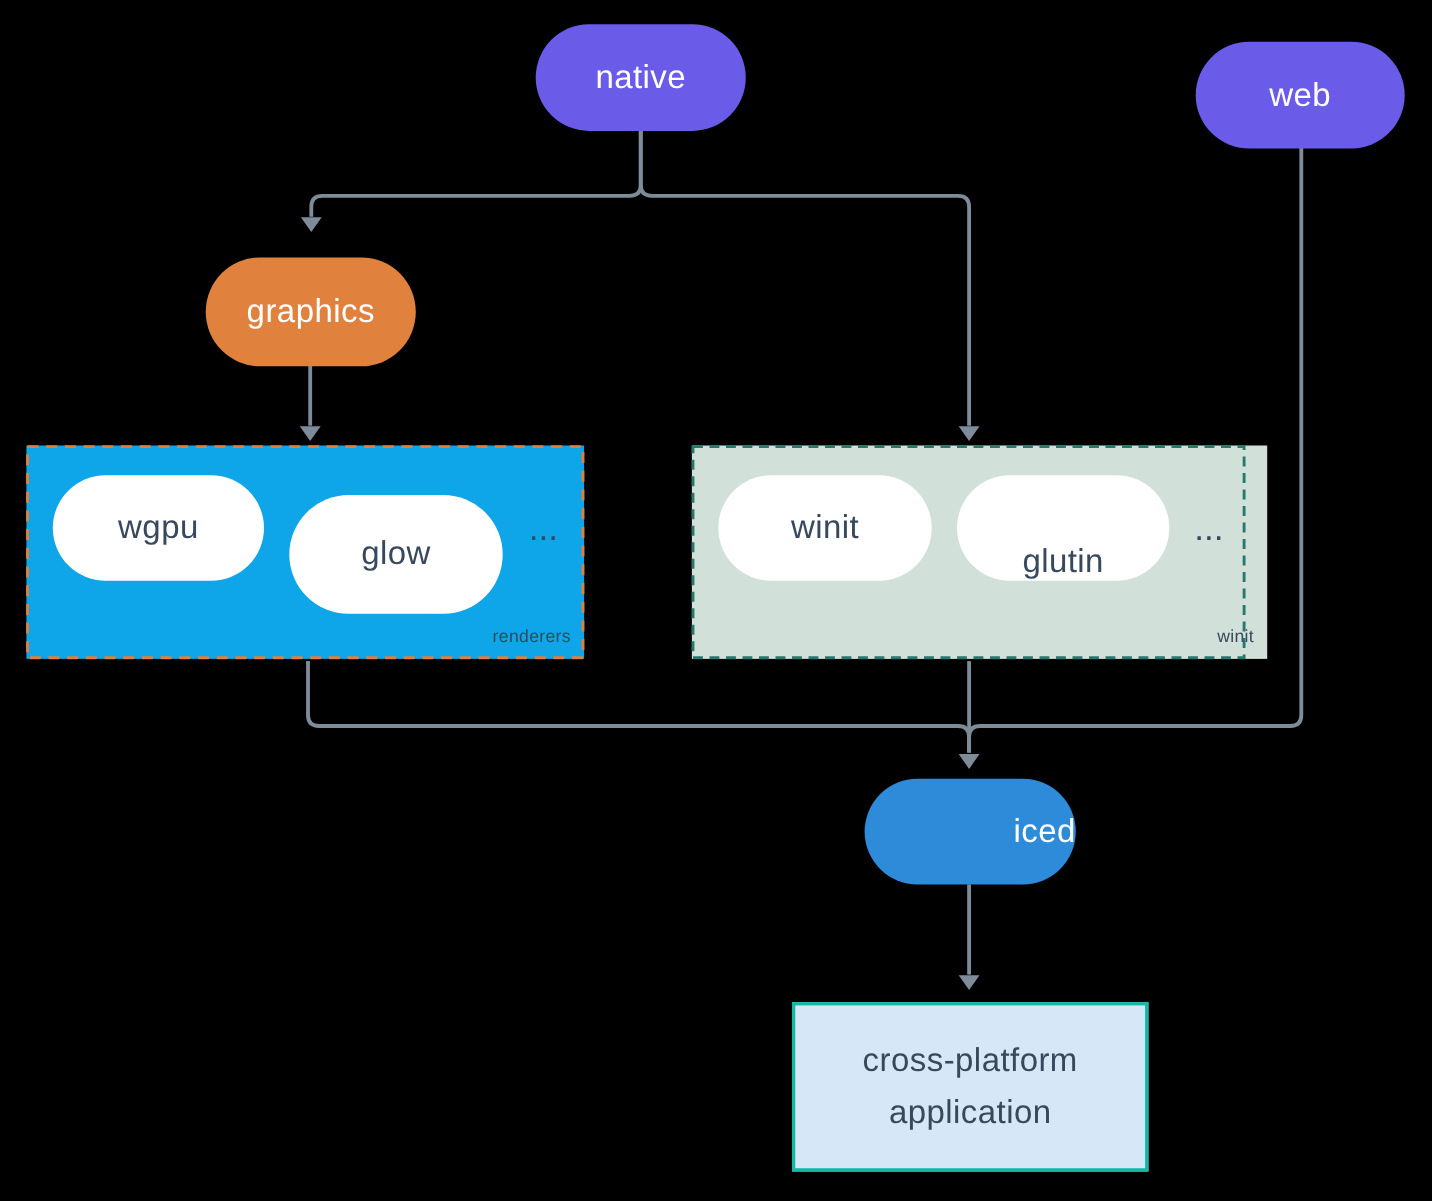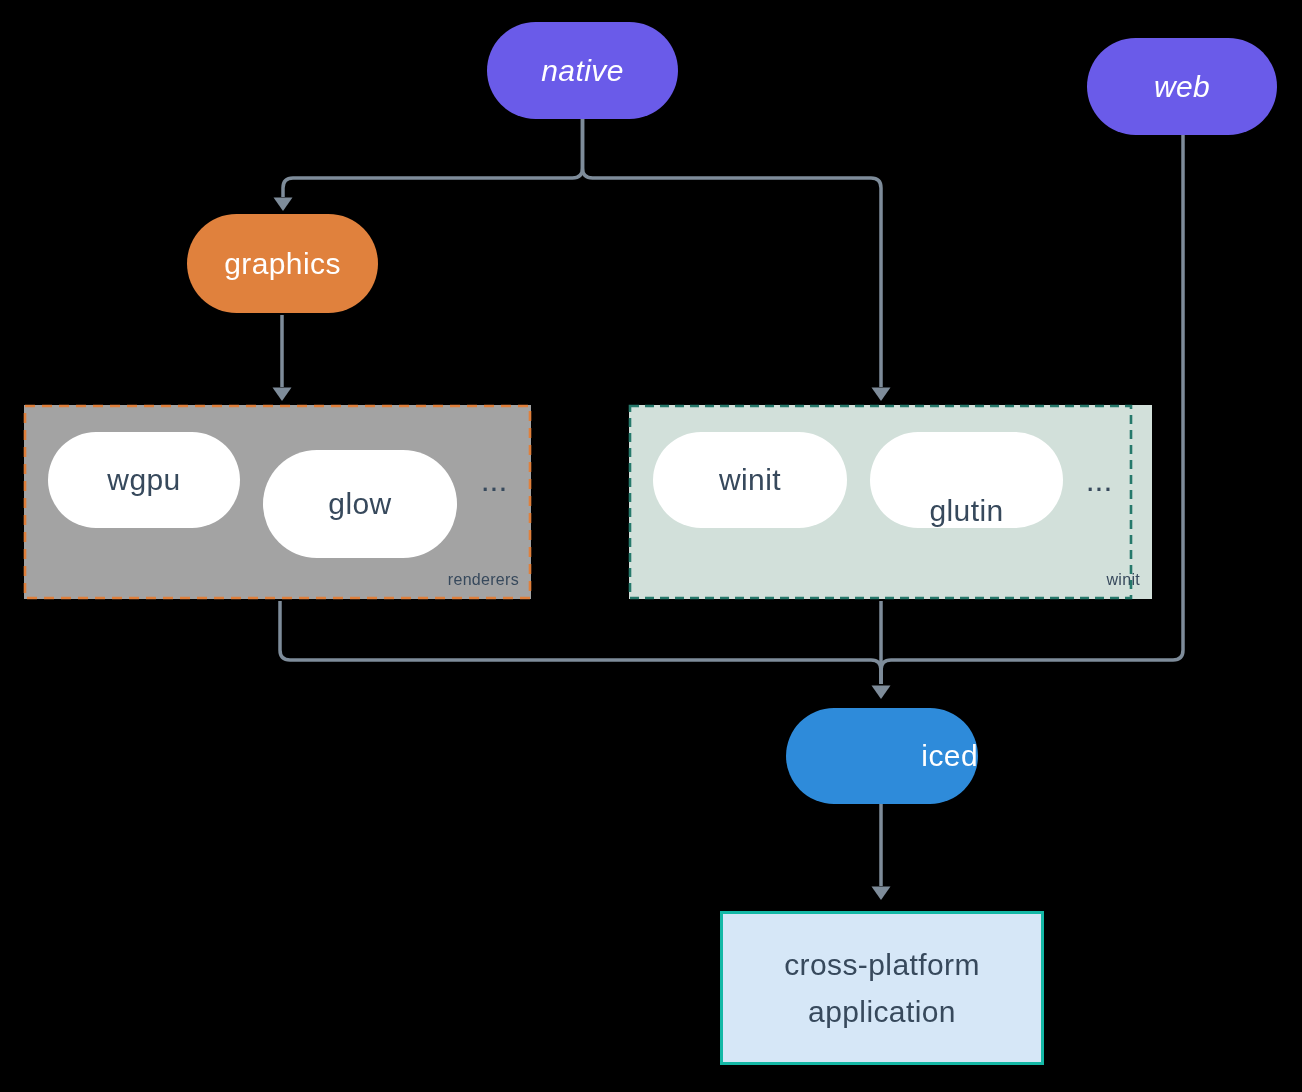--- a/index.html
+++ b/index.html
@@ -36,34 +36,34 @@
   .pill {
     position: absolute;
     z-index: 3;
     border-radius: 999px;
     display: flex;
     align-items: center;
     justify-content: center;
     font-size: 30px;
     letter-spacing: 0.4px;
   }
-  .pill.purple { background: #6a5be9; color: #ffffff; font-style: italic; }
-  .pill.orange { background: #e0813d; color: #ffffff; }
+  .pill.purple { background: #6a5be9; color: #ffffff; }
+  .pill.orange { background: #e0813d; color: #ffffff; margin-top: 20px; }
   .pill.blue   { background: #2e8bda; color: #ffffff; justify-content: flex-end; }
   .pill.white  { background: #ffffff; color: #37495c; }
   .ellipsis {
     position: absolute;
     z-index: 3;
     display: flex;
     align-items: center;
     justify-content: center;
     font-size: 32px;
     color: #37495c;
   }
-  #group-renderers { left: 24px;  top: 405px; width: 507px; height: 194px; background: #a3a3a3; }
+  #group-renderers { left: 24px;  top: 405px; width: 507px; height: 194px; background: #0ea5e9; }
   #group-shells    { left: 629px; top: 405px; width: 503px; height: 194px; background: #d2e0da; padding-left: 20px; }
   #node-native   { left: 487px;  top: 22px;  width: 191px; height: 97px; }
   #node-web      { left: 1087px; top: 38px;  width: 190px; height: 97px; }
   #node-graphics { left: 187px;  top: 214px; width: 191px; height: 99px; }
   #node-iced     { left: 786px;  top: 708px; width: 192px; height: 96px; }
   #pill-wgpu   { left: 24px;  top: 27px; width: 192px; height: 96px; }
   #pill-glow   { left: 239px; top: 45px; width: 194px; height: 108px; }
   #pill-winit  { left: 24px;  top: 27px; width: 194px; height: 96px; }
   #pill-glutin { left: 241px; top: 27px; width: 193px; height: 96px; align-items: flex-end; }
   .group .ellipsis { left: 446px; top: 27px; width: 48px; height: 96px; }

